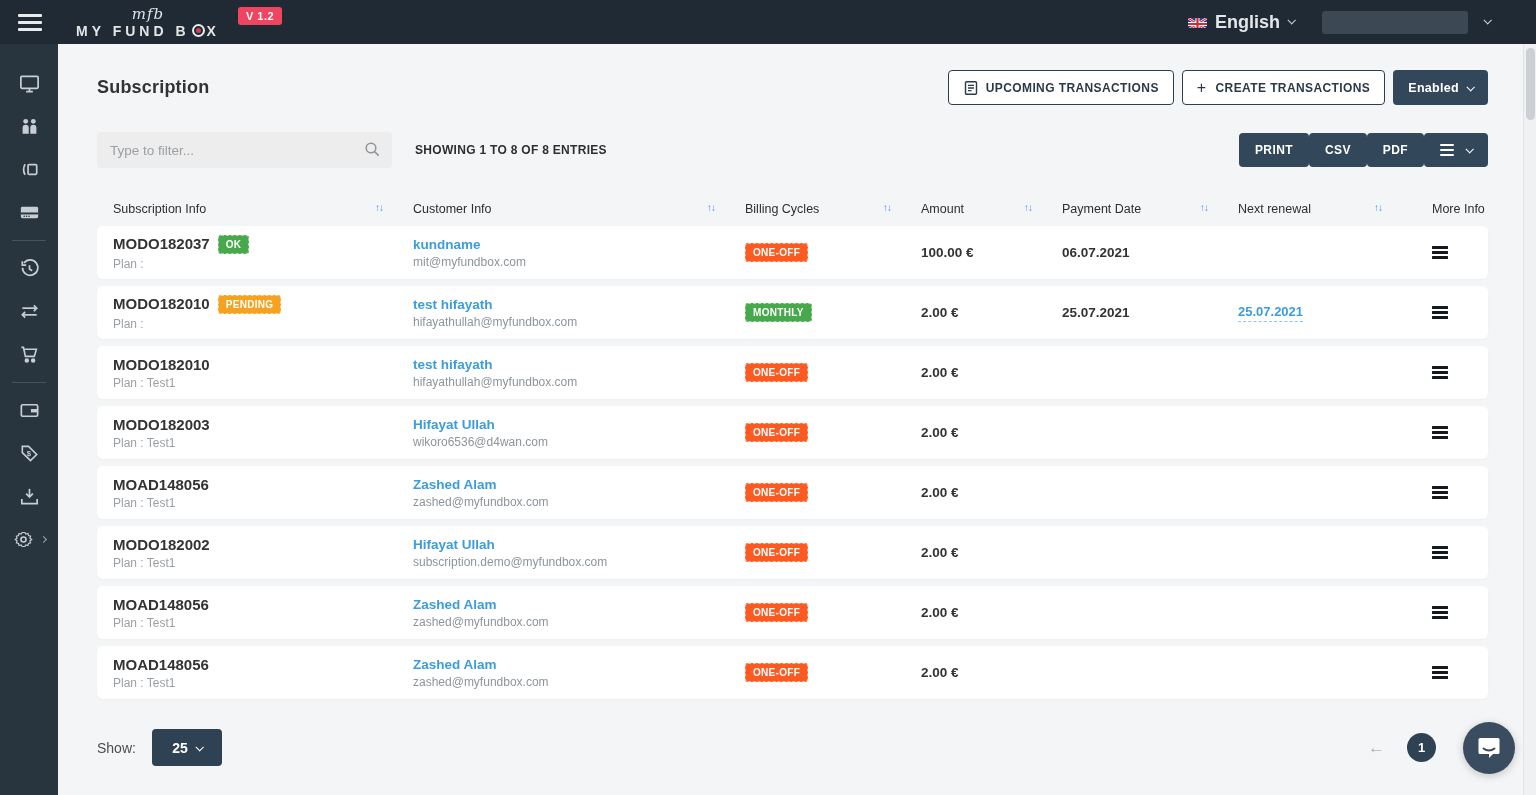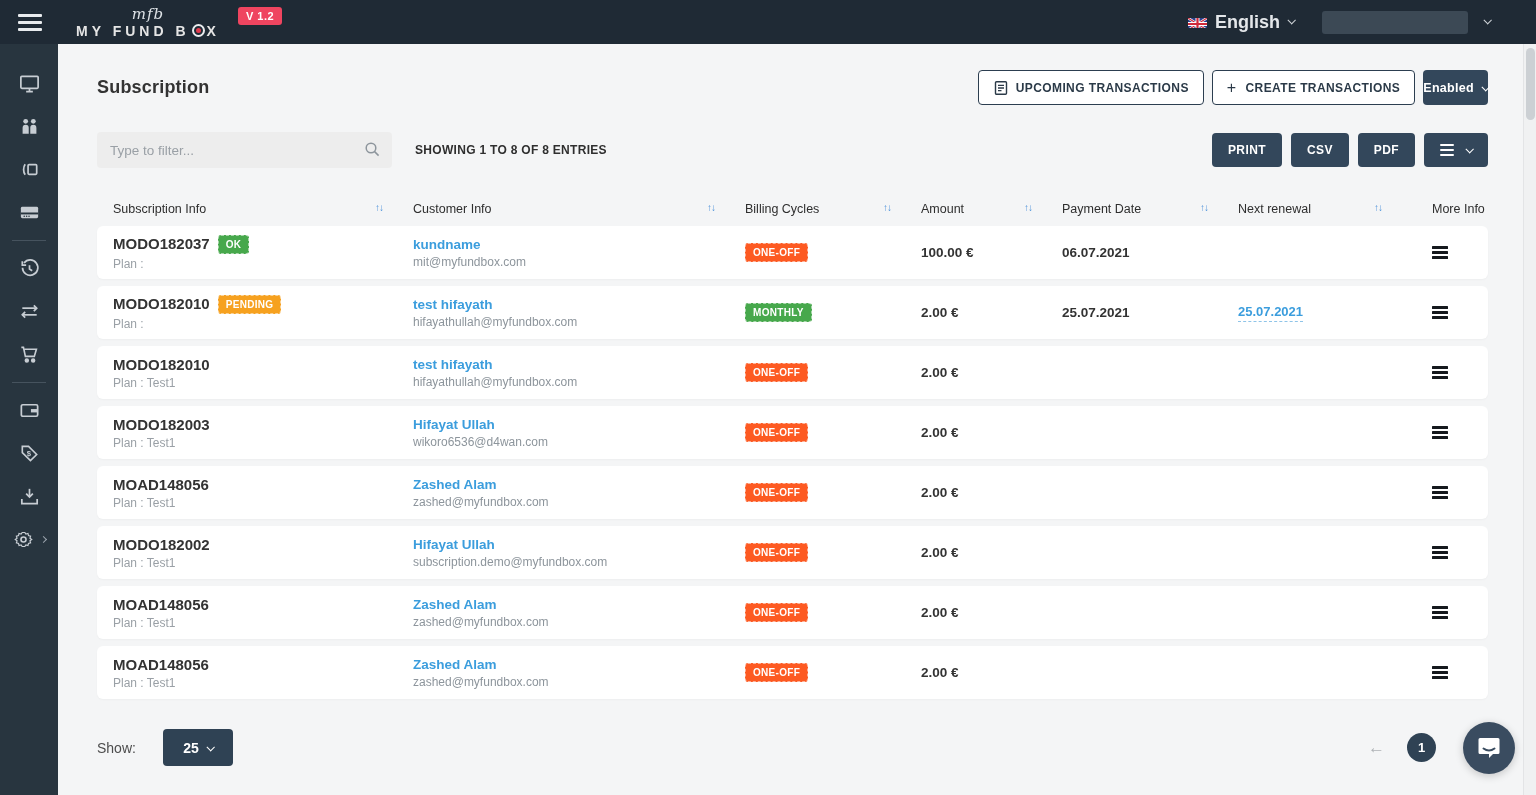--- a/index.html
+++ b/index.html
@@ -31,31 +31,31 @@
   .settings-row { display:flex; align-items:center; color:#c7cdd3; }
   .settings-row .chev { width:5px; height:5px; transform:rotate(-45deg); margin-left:7px; border-color:#9aa4ad; }
 
   
   .main { position:absolute; top:44px; left:58px; width:1464px; height:751px; padding:26px 34px 0 39px; }
 
   .page-header { display:flex; align-items:center;gap:32px; }
   .page-title { font-size:18px; font-weight:bold; color:#333; letter-spacing:.2px; }
   .header-actions { margin-left:auto; display:flex; align-items:center; gap:8px; }
   .btn-outline { display:flex; align-items:center; gap:7px; background:#fff; border:1px solid #2c3e50; border-radius:4px; height:35px; padding:0 14px; font-size:12px; font-weight:bold; color:#2b3a48; letter-spacing:.4px; cursor:pointer; }
-  .btn-dark { display:flex; align-items:center; justify-content:center; background:#33475b; color:#fff; border:none; border-radius:4px; height:35px; padding:0 0; font-size:12.5px; font-weight:bold; letter-spacing:.3px; cursor:pointer; }
+  .btn-dark { display:flex; align-items:center; justify-content:center; background:#33475b; color:#fff; border:none; border-radius:4px; height:35px; padding:0 15px; font-size:12.5px; font-weight:bold; letter-spacing:.3px; cursor:pointer; }
   .btn-dark .chev { border-color:#fff; }
   .plus-glyph { font-size:16px; font-weight:normal; margin-right:2px; }
 
   .toolbar { display:flex; align-items:center; margin-top:27px; }
   .filter-box { position:relative; width:295px; }
   .filter-input { width:295px; height:36px; background:#ededed; border:none; border-radius:4px; padding:0 36px 0 13px; font-size:13.5px; color:#555; font-family:"Liberation Sans", sans-serif; }
   .filter-input::placeholder { color:#9aa0a6; }
   .search-icon { position:absolute; right:11px; top:9px; }
   .showing-text { margin-left:23px; font-size:12px; font-weight:bold; color:#2f2f2f; letter-spacing:.3px; }
-  .export-group { margin-left:auto; display:flex; align-items:flex-end; gap:9px; }
+  .export-group { margin-left:auto; display:flex; align-items:flex-end; }
   .btn-export { background:#33475b; color:#fff; border:none; border-radius:4px; height:34px; padding:0 16px; font-size:12px; font-weight:bold; letter-spacing:.4px; cursor:pointer; }
   .btn-menu { display:flex; align-items:center; gap:4px; }
   .mini-burger { display:inline-flex; flex-direction:column; gap:2.5px; }
   .mini-burger i { width:14px; height:2.4px; background:#fff; border-radius:1px; }
 
   
   .table { margin-top:24px; }
   .thead { display:flex; align-items:center; height:34px; }
   .th { display:flex; font-size:12.5px; font-weight:normal; color:#2e2e2e; }
   .th .sort { margin-left:auto; margin-right:30px; cursor:pointer; font-size:10px; color:#4a90d9; letter-spacing:-1px; }
@@ -77,21 +77,21 @@
   .cust-email { font-size:12px; color:#8d959c; margin-top:3px; }
   .amount { font-size:13.5px; font-weight:bold; color:#333; }
   .pdate { font-size:13.5px; font-weight:bold; color:#333; }
   .renew-link { font-size:13px; font-weight:bold; color:#3b9ddd; border-bottom:1.5px dashed #8fc4e8; padding-bottom:2px; cursor:pointer; align-self:flex-start; }
   .more-icon { display:inline-flex; flex-direction:column; gap:2.6px; cursor:pointer; }
   .more-icon i { width:16px; height:2.8px; background:#15191d; border-radius:.5px; }
 
   
   .footer-bar { display:flex; align-items:center; margin-top:30px; }
   .show-label { font-size:14px; color:#4d4d4d; }
-  .show-select { margin-left:27px; display:flex; align-items:center; justify-content:center; background:#2f4254; color:#fff; border-radius:4px; height:37px; width:70px; font-size:14px; font-weight:bold; cursor:pointer; }
+  .show-select { margin-left:16px; display:flex; align-items:center; justify-content:center; background:#2f4254; color:#fff; border-radius:4px; height:37px; width:70px; font-size:14px; font-weight:bold; cursor:pointer; }
   .pager { margin-left:auto; display:flex; align-items:center; margin-right:52px; }
   .pager-arrow { color:#aeb2b6; font-size:17px; cursor:pointer; }
   .page-circle { width:29px; height:29px; border-radius:50%; background:#2f4254; color:#fff; font-size:13px; font-weight:bold; display:flex; align-items:center; justify-content:center; margin-left:22px; cursor:pointer; }
 
   .intercom { position:fixed; right:21px; bottom:21px; width:52px; height:52px; border-radius:50%; background:#3a4c60; display:flex; align-items:center; justify-content:center; cursor:pointer; z-index:40; box-shadow:0 2px 8px rgba(0,0,0,.2); }
 
   
   .scroll-track { position:fixed; top:44px; right:0; width:13px; height:751px; background:#f0f1f2; border-left:1px solid #e3e4e6; z-index:25; }
   .scroll-thumb { position:absolute; top:4px; left:2px; width:9px; height:72px; background:#ccd0d4; border-radius:5px; }
 </style>

